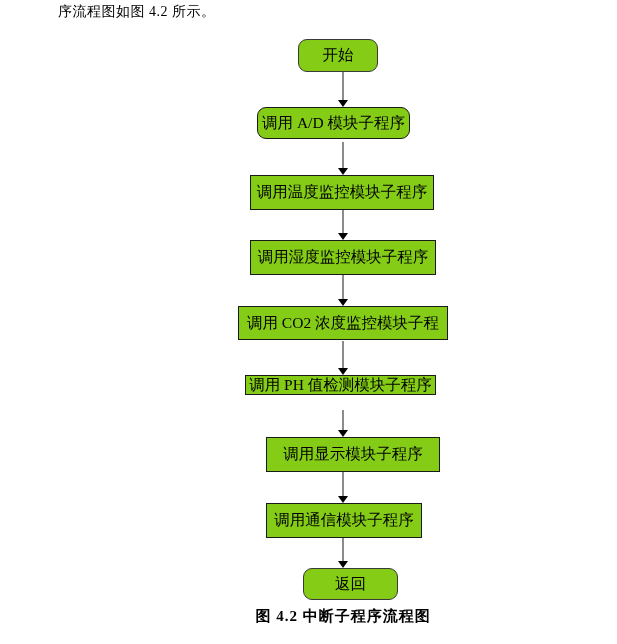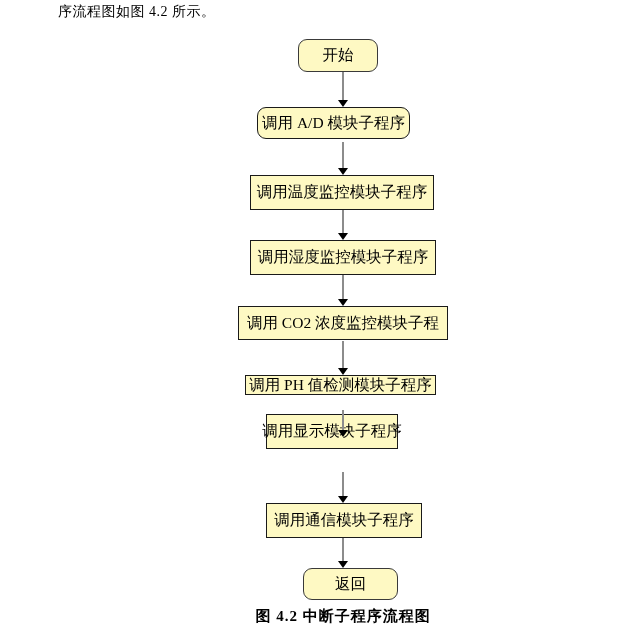--- a/index.html
+++ b/index.html
@@ -21,21 +21,21 @@
     left: 58px;
     top: 3px;
     font-size: 14px;
     letter-spacing: 0.5px;
     white-space: nowrap;
   }
   .node {
     position: absolute;
     box-sizing: border-box;
     border: 1.4px solid #1a1a1a;
-    background: #fef9c3;
+    background: #84cc16;
     display: flex;
     align-items: center;
     justify-content: center;
     font-size: 15.5px;
     white-space: nowrap;
   }
   .node.terminal {
     border-radius: 9px;
     border-color: #3a3a3a;
   }
@@ -96,21 +96,21 @@
   </div>
 
   <div class="node" style="left:238px; top:306px; width:210px; height:34px;">
     <span>调用 CO2 浓度监控模块子程</span>
   </div>
 
   <div class="node" style="left:245px; top:375px; width:191px; height:20px;">
     <span>调用 PH 值检测模块子程序</span>
   </div>
 
-  <div class="node" style="left:266px; top:414px; width:132px; height:35px;">
+  <div class="node" style="left:266px; top:437px; width:174px; height:35px;">
     <span>调用显示模块子程序</span>
   </div>
 
   <div class="node" style="left:266px; top:503px; width:156px; height:35px;">
     <span>调用通信模块子程序</span>
   </div>
 
   <div class="node terminal" style="left:303px; top:568px; width:95px; height:32px;">
     <span>返回</span>
   </div>

